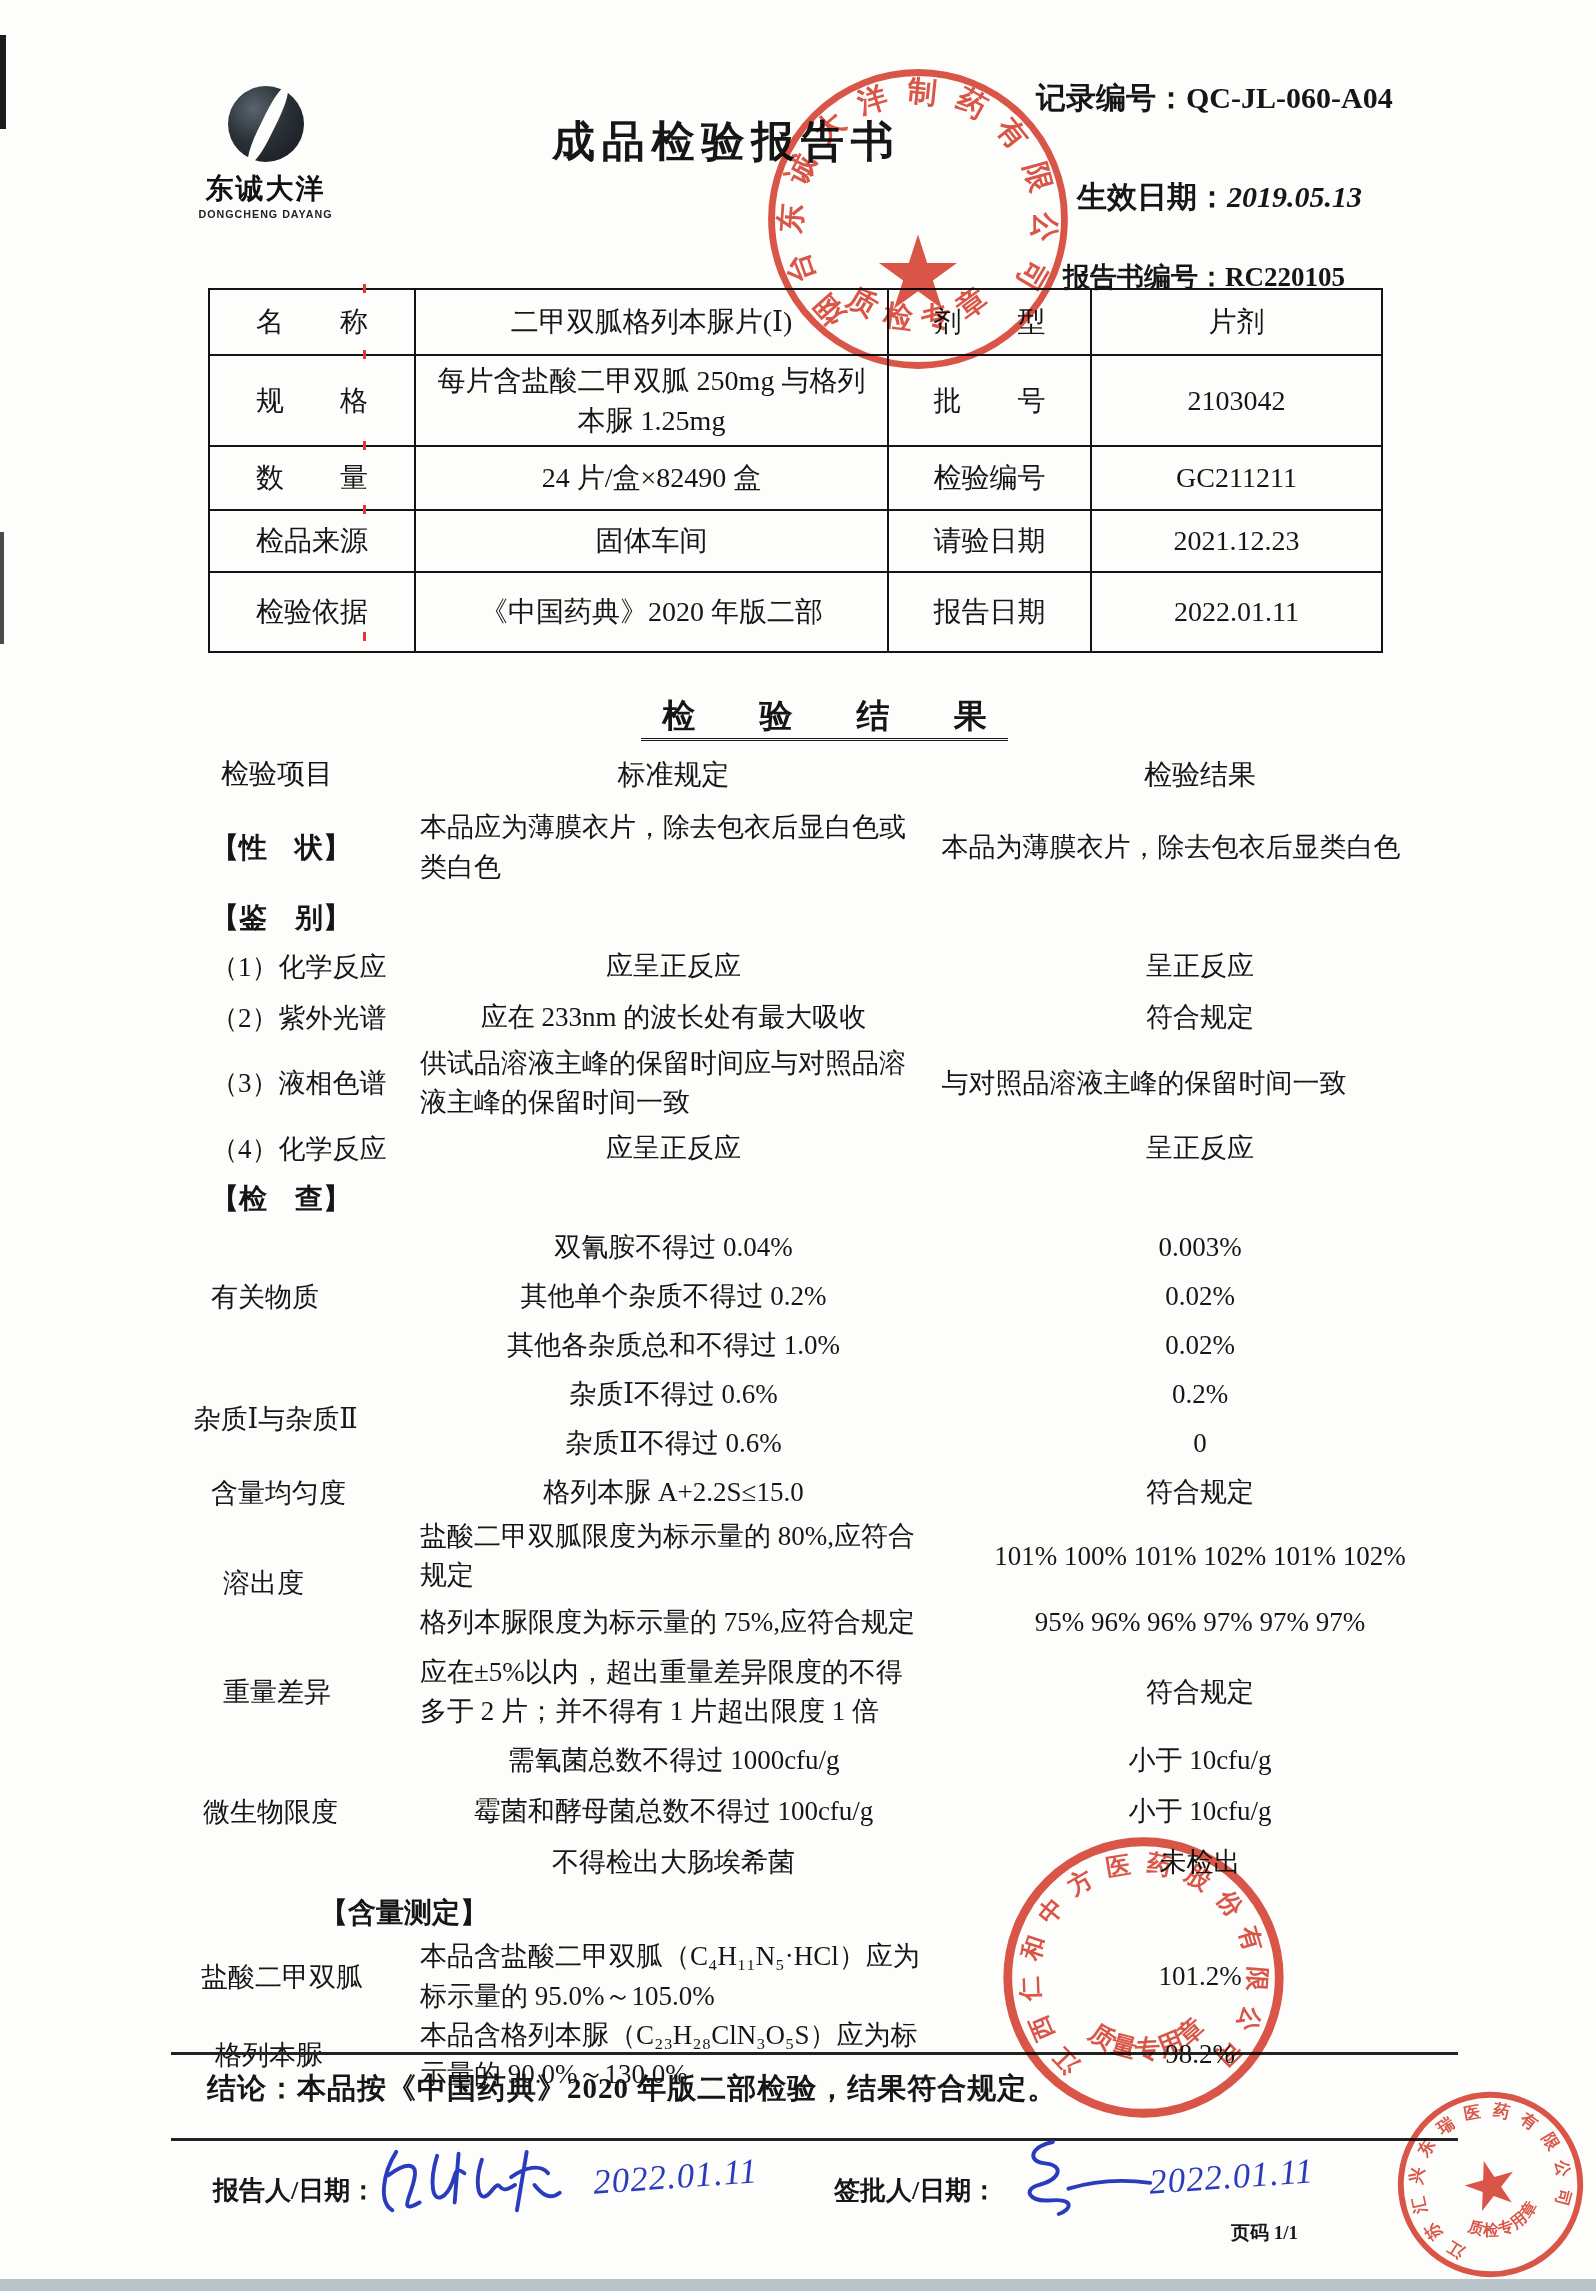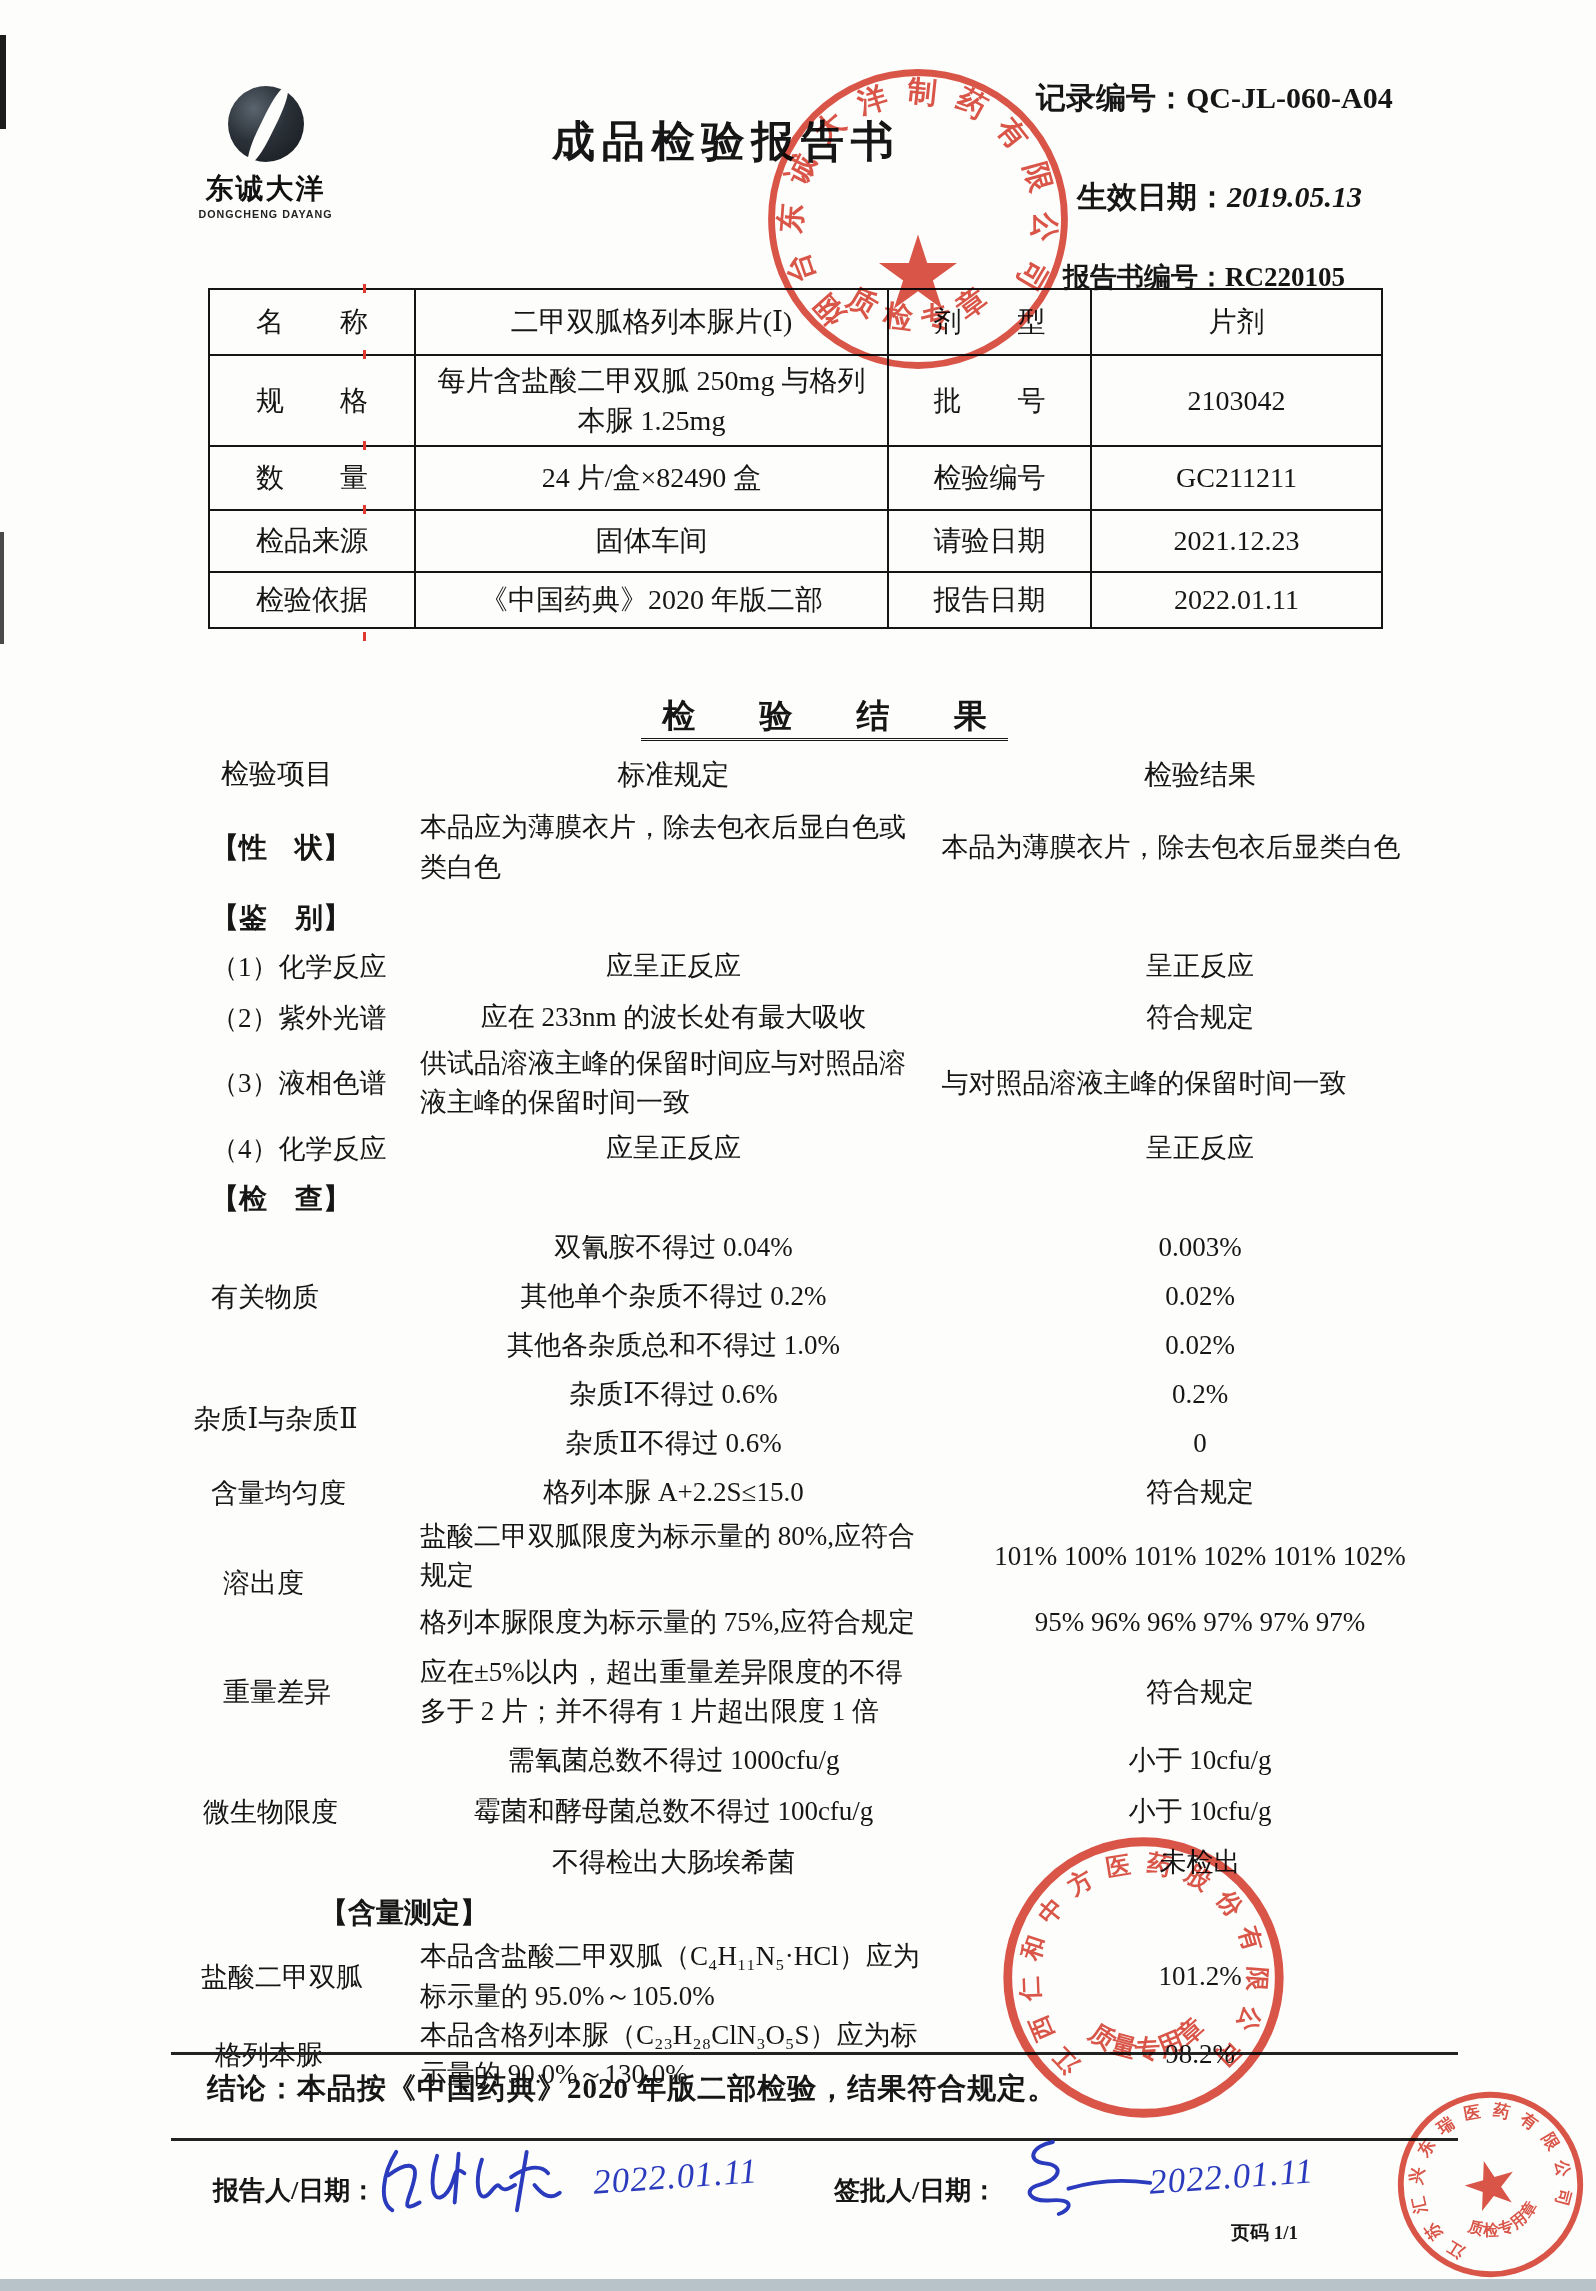--- a/index.html
+++ b/index.html
@@ -110,21 +110,21 @@
       <td data-name="quantity-value">24 片/盒×82490 盒</td>
       <td data-name="test-number-label">检验编号</td>
       <td data-name="test-number-value">GC211211</td>
     </tr>
     <tr data-name="table-row" style="height:62px;">
       <td data-name="source-label">检品来源</td>
       <td data-name="source-value">固体车间</td>
       <td data-name="request-date-label">请验日期</td>
       <td data-name="request-date-value">2021.12.23</td>
     </tr>
-    <tr data-name="table-row" style="height:56px;">
+    <tr data-name="table-row" style="height:80px;">
       <td data-name="basis-label">检验依据</td>
       <td data-name="basis-value">《中国药典》2020 年版二部</td>
       <td data-name="report-date-label">报告日期</td>
       <td data-name="report-date-value">2022.01.11</td>
     </tr>
   </tbody>
     </table>
   <div class="regtick" style="top:284px" data-name="registration-tick"></div>
   <div class="regtick" style="top:350px" data-name="registration-tick"></div>
   <div class="regtick" style="top:441px" data-name="registration-tick"></div>

